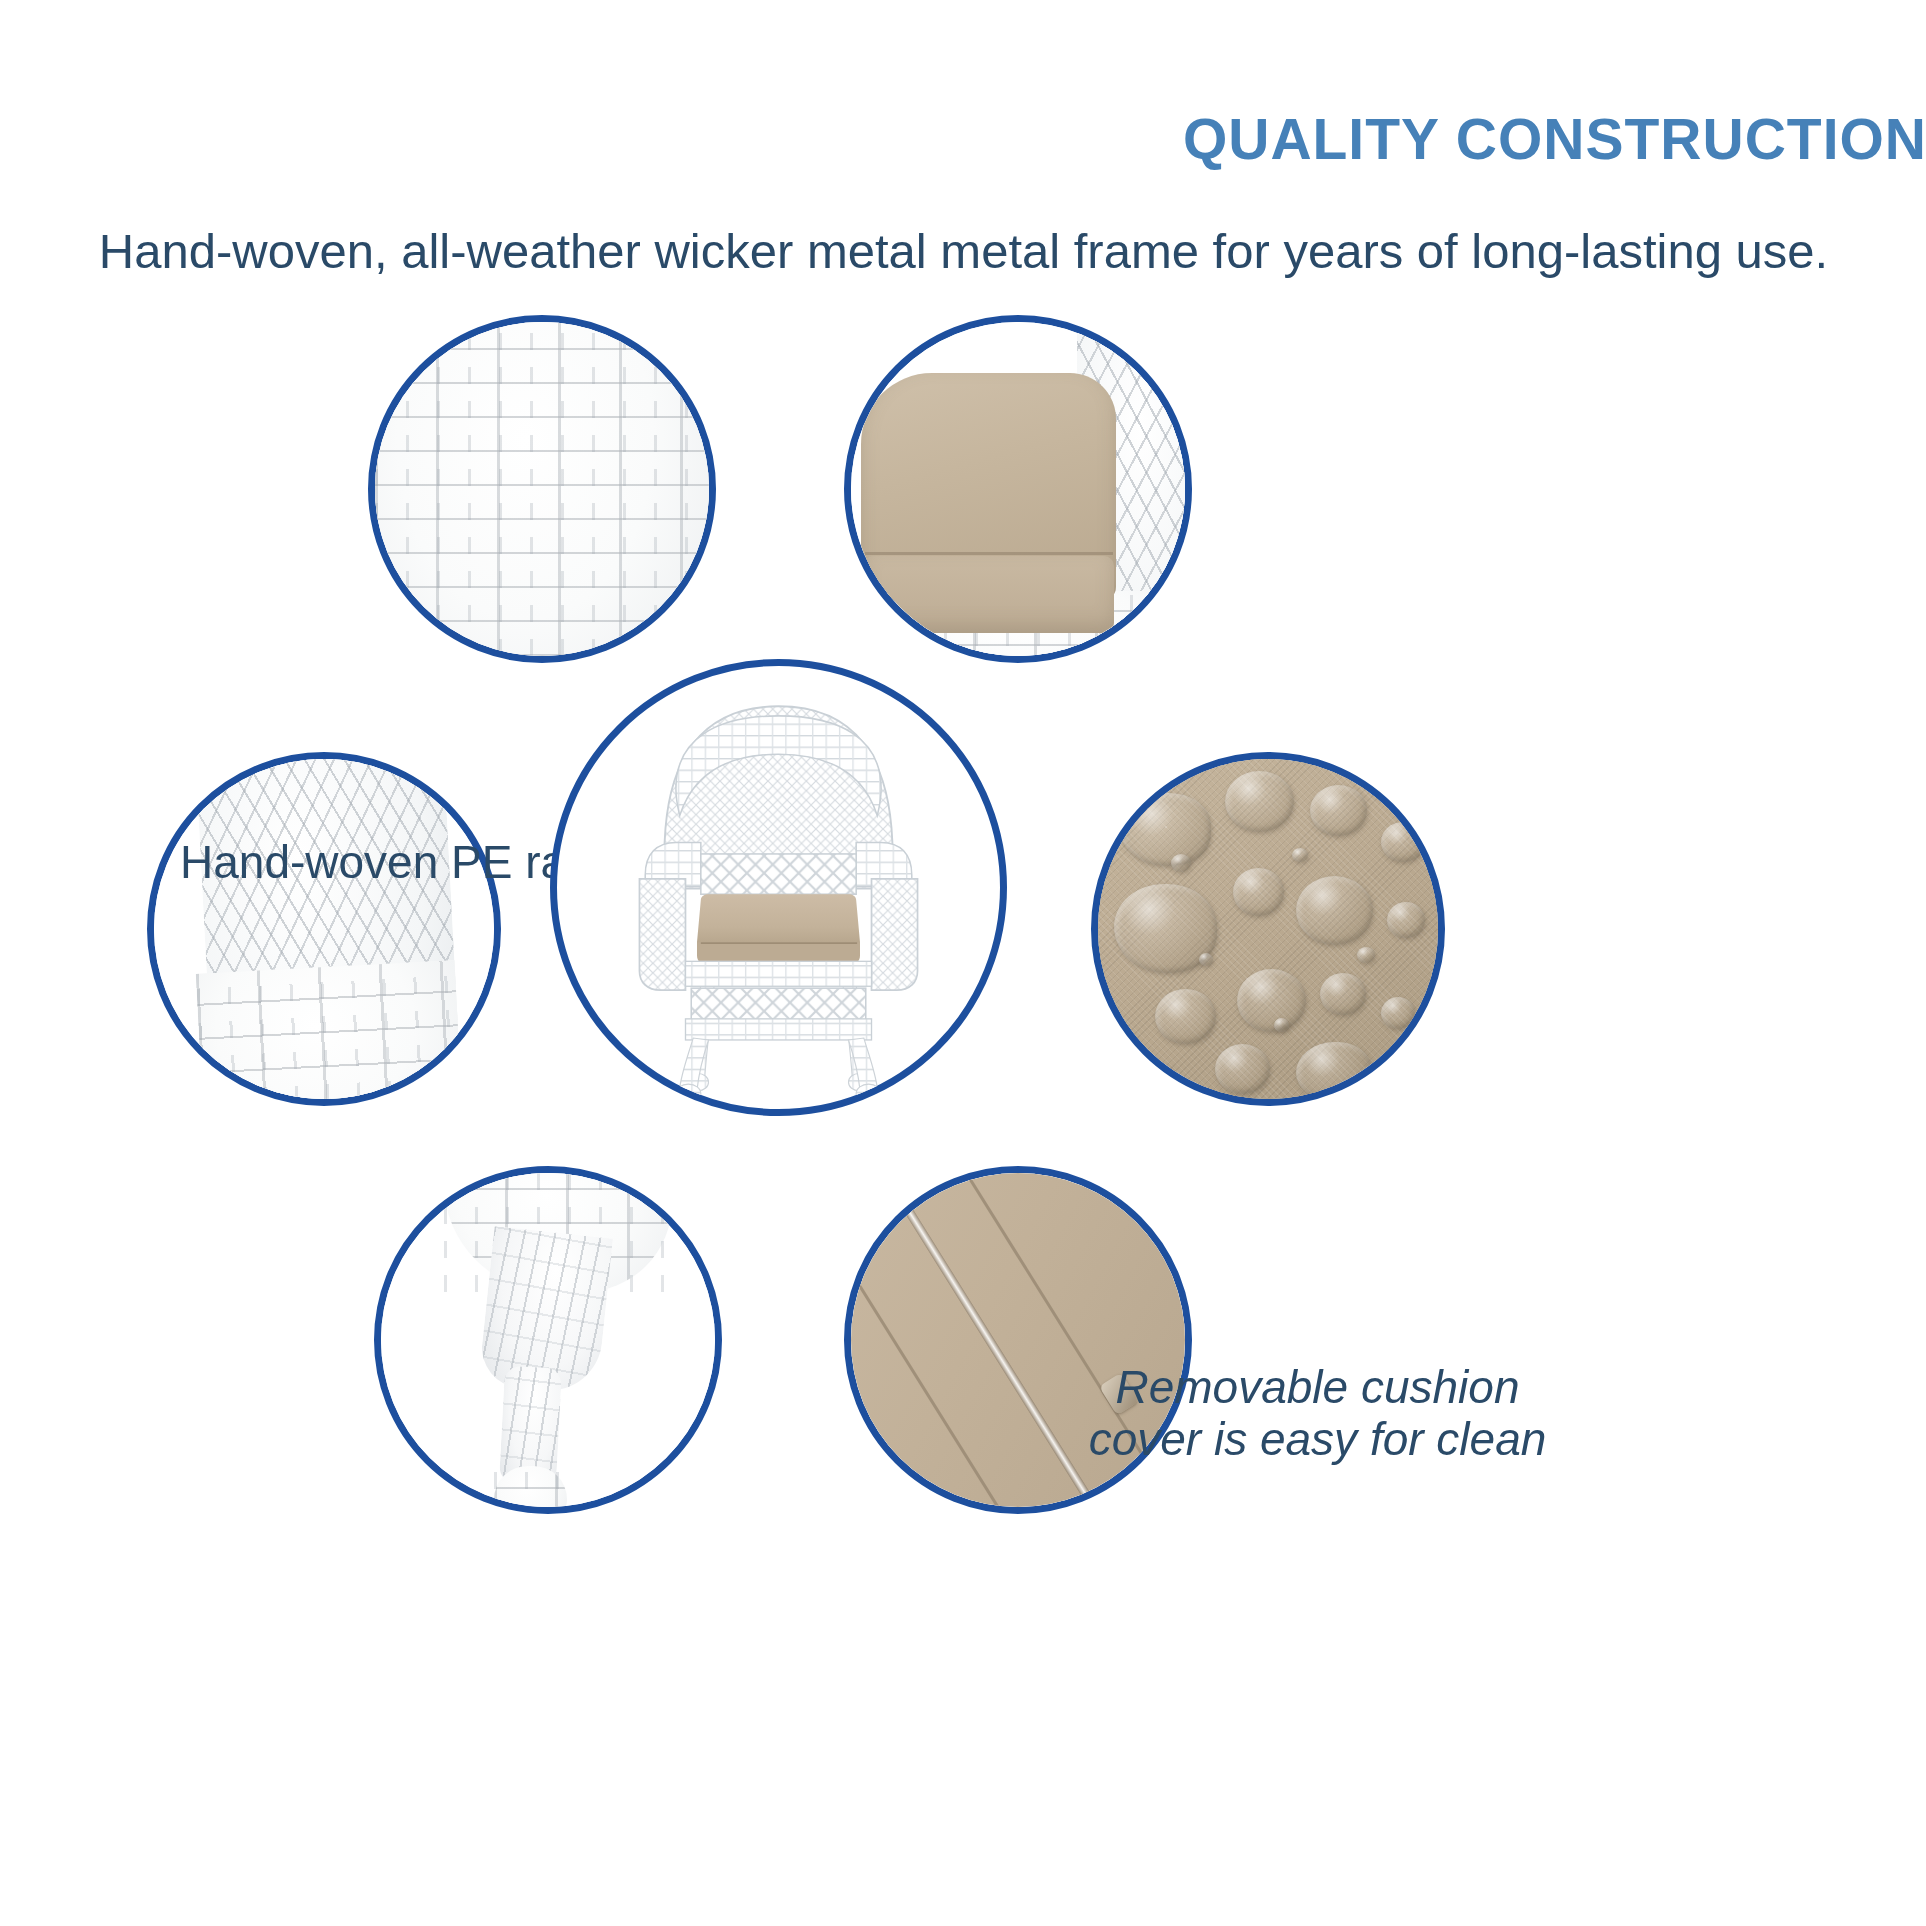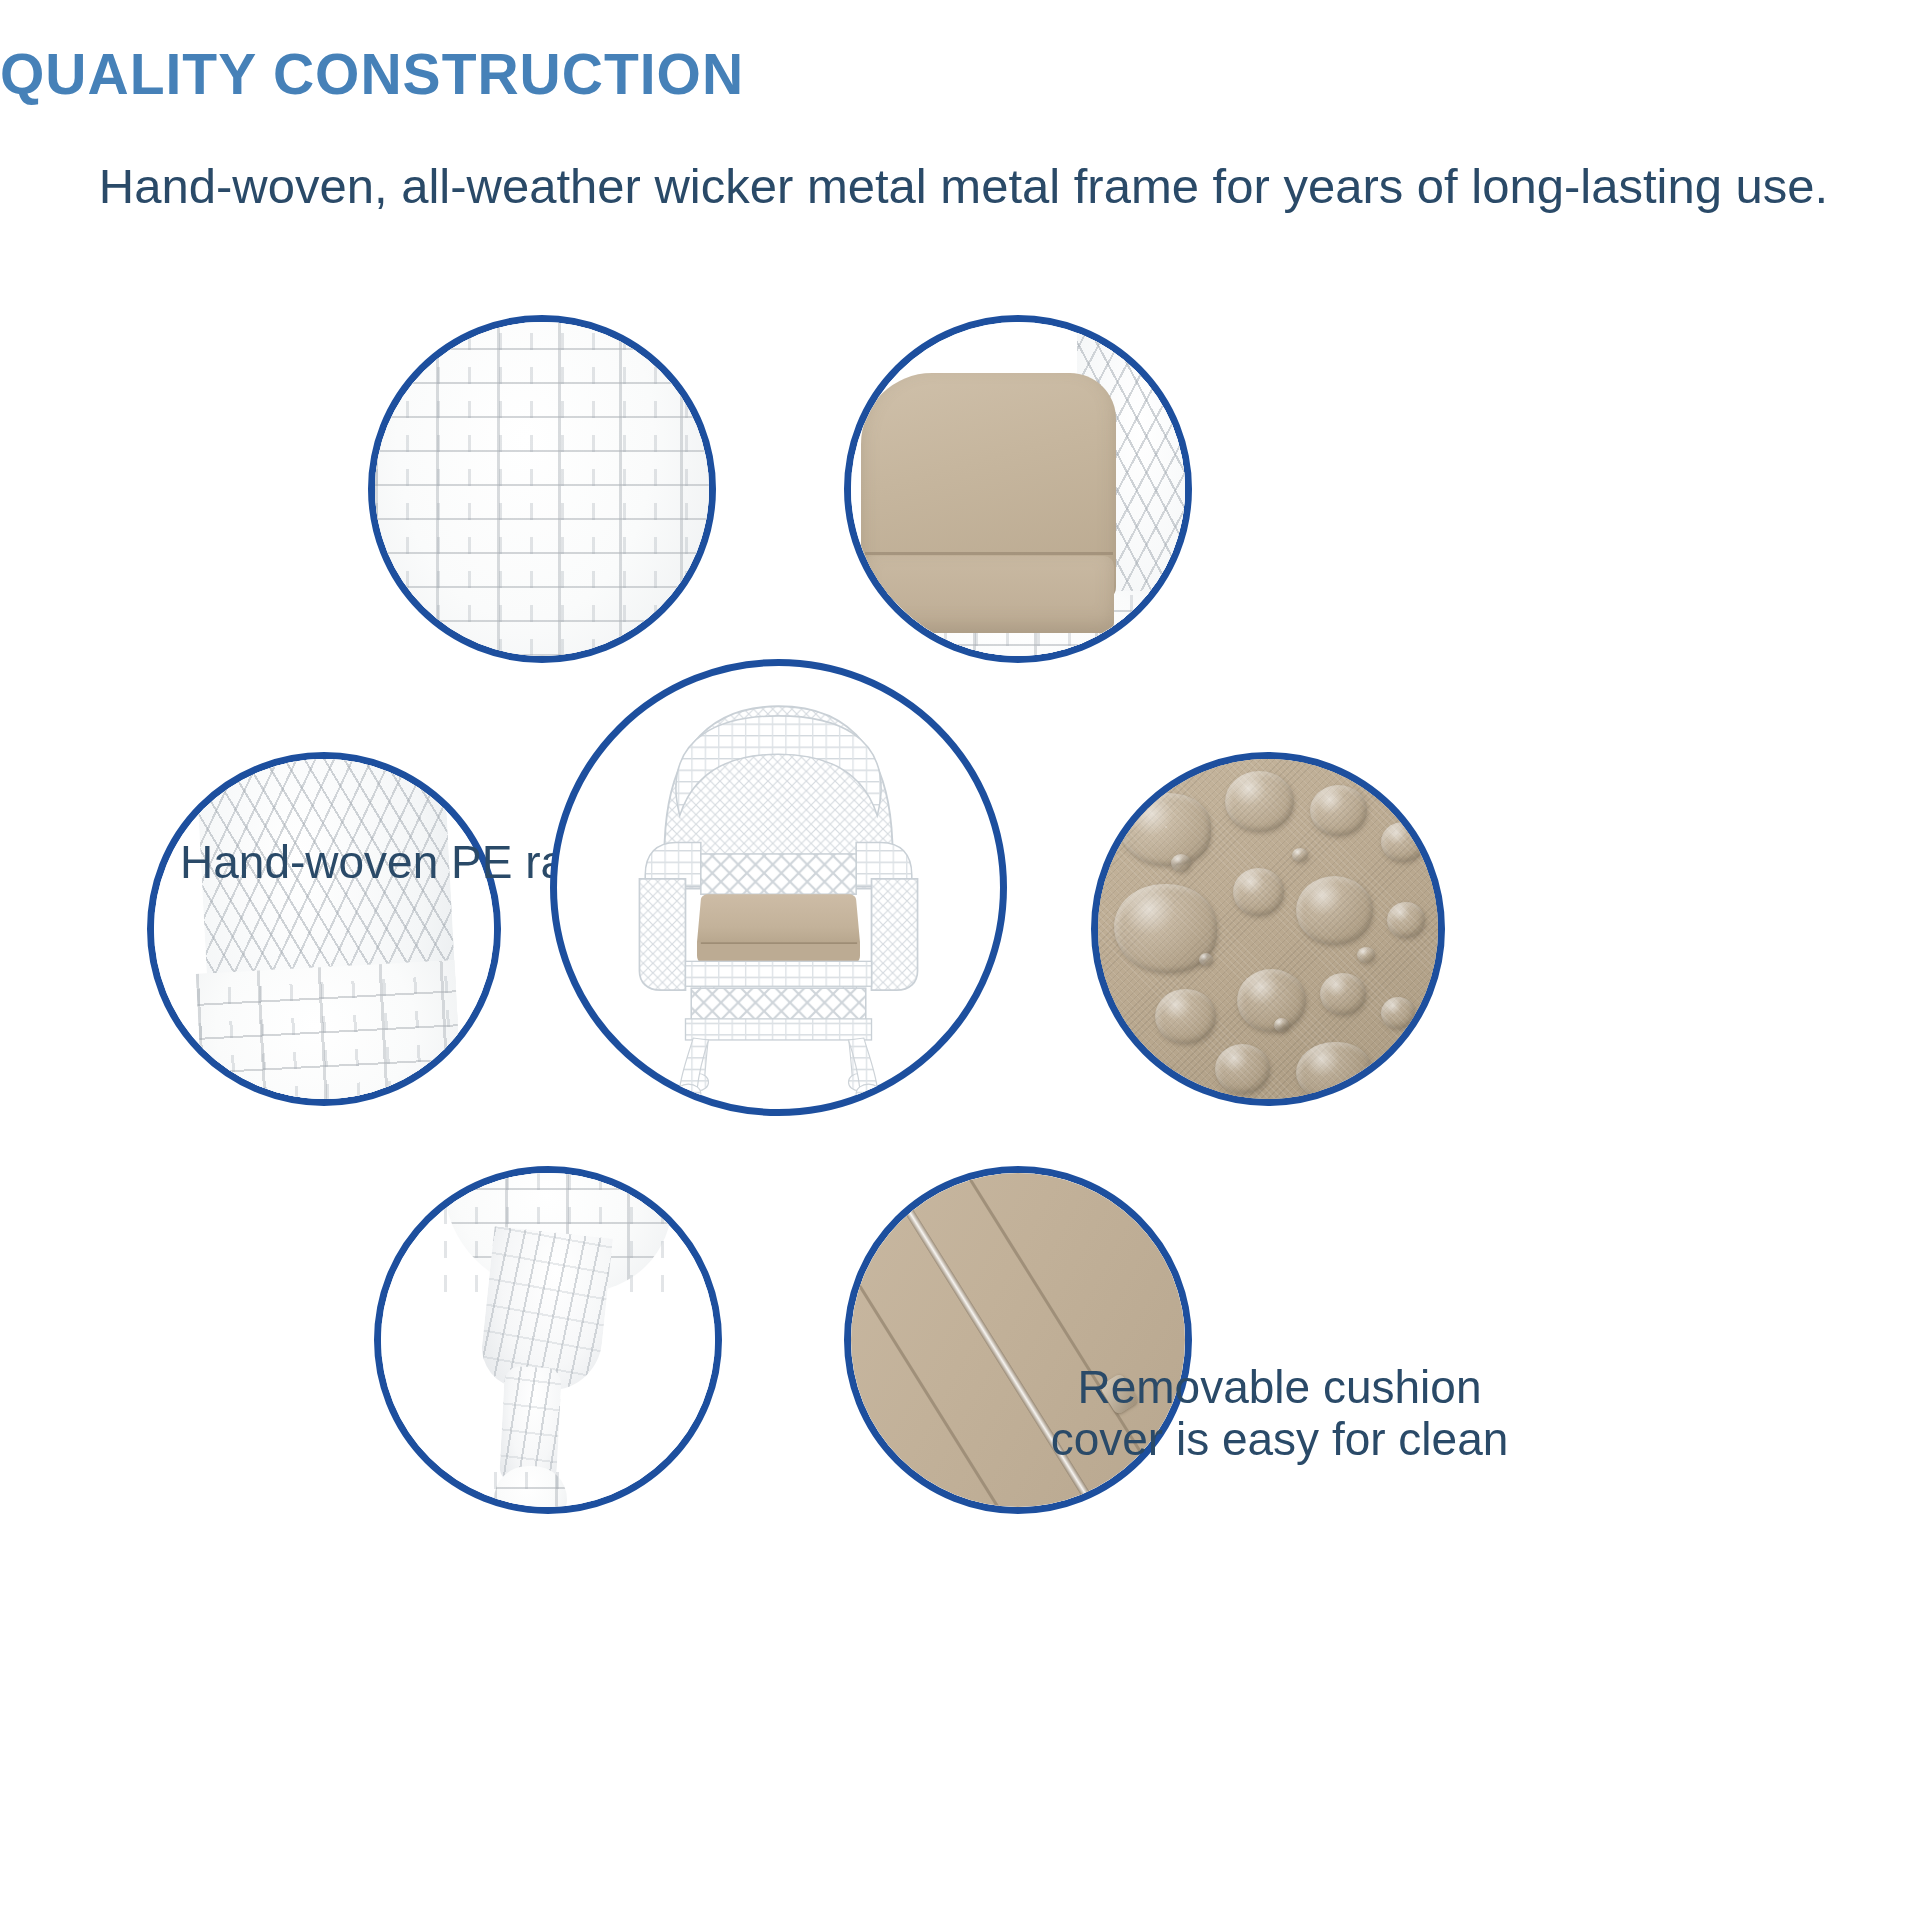--- a/index.html
+++ b/index.html
@@ -16,26 +16,26 @@
     overflow: hidden;
   }
 
   
   #header {
     position: absolute;
     left: 0; top: 0;
     width: 1927px;
   }
   #title {
-    text-align: left;
+    text-align: right;
     font-size: 57px;
     font-weight: bold;
     letter-spacing: 1px;
     color: #4681b8;
-    margin-top: 45px;
+    margin-top: 110px;
     line-height: 1.05;
   }
   #subtitle {
     text-align: center;
     font-size: 49px;
     font-weight: 400;
     color: #2a4a68;
     margin-top: 55px;
     line-height: 1.1;
     white-space: nowrap;
@@ -356,17 +356,17 @@
         <ellipse cx="137" cy="446" rx="13" ry="10" fill="url(#weaveBand)" stroke="#cdd3d8" stroke-width="1.2"></ellipse>
         <ellipse cx="325" cy="446" rx="13" ry="10" fill="url(#weaveBand)" stroke="#cdd3d8" stroke-width="1.2"></ellipse>
       </svg>
     </div>
   </div>
 
   <div class="label z2" style="left:180px; top:837px; width:515px;">Hand-woven PE rattan</div>
 
 
 
-  <div class="label center z2" style="left:1037px; top:1362px; width:485px;">Removable cushion
+  <div class="label center z2" style="left:1075px; top:1362px; width:485px;font-style:italic;">Removable cushion
 cover is easy for clean</div>
 
 </div>
 
 
 </body></html>

